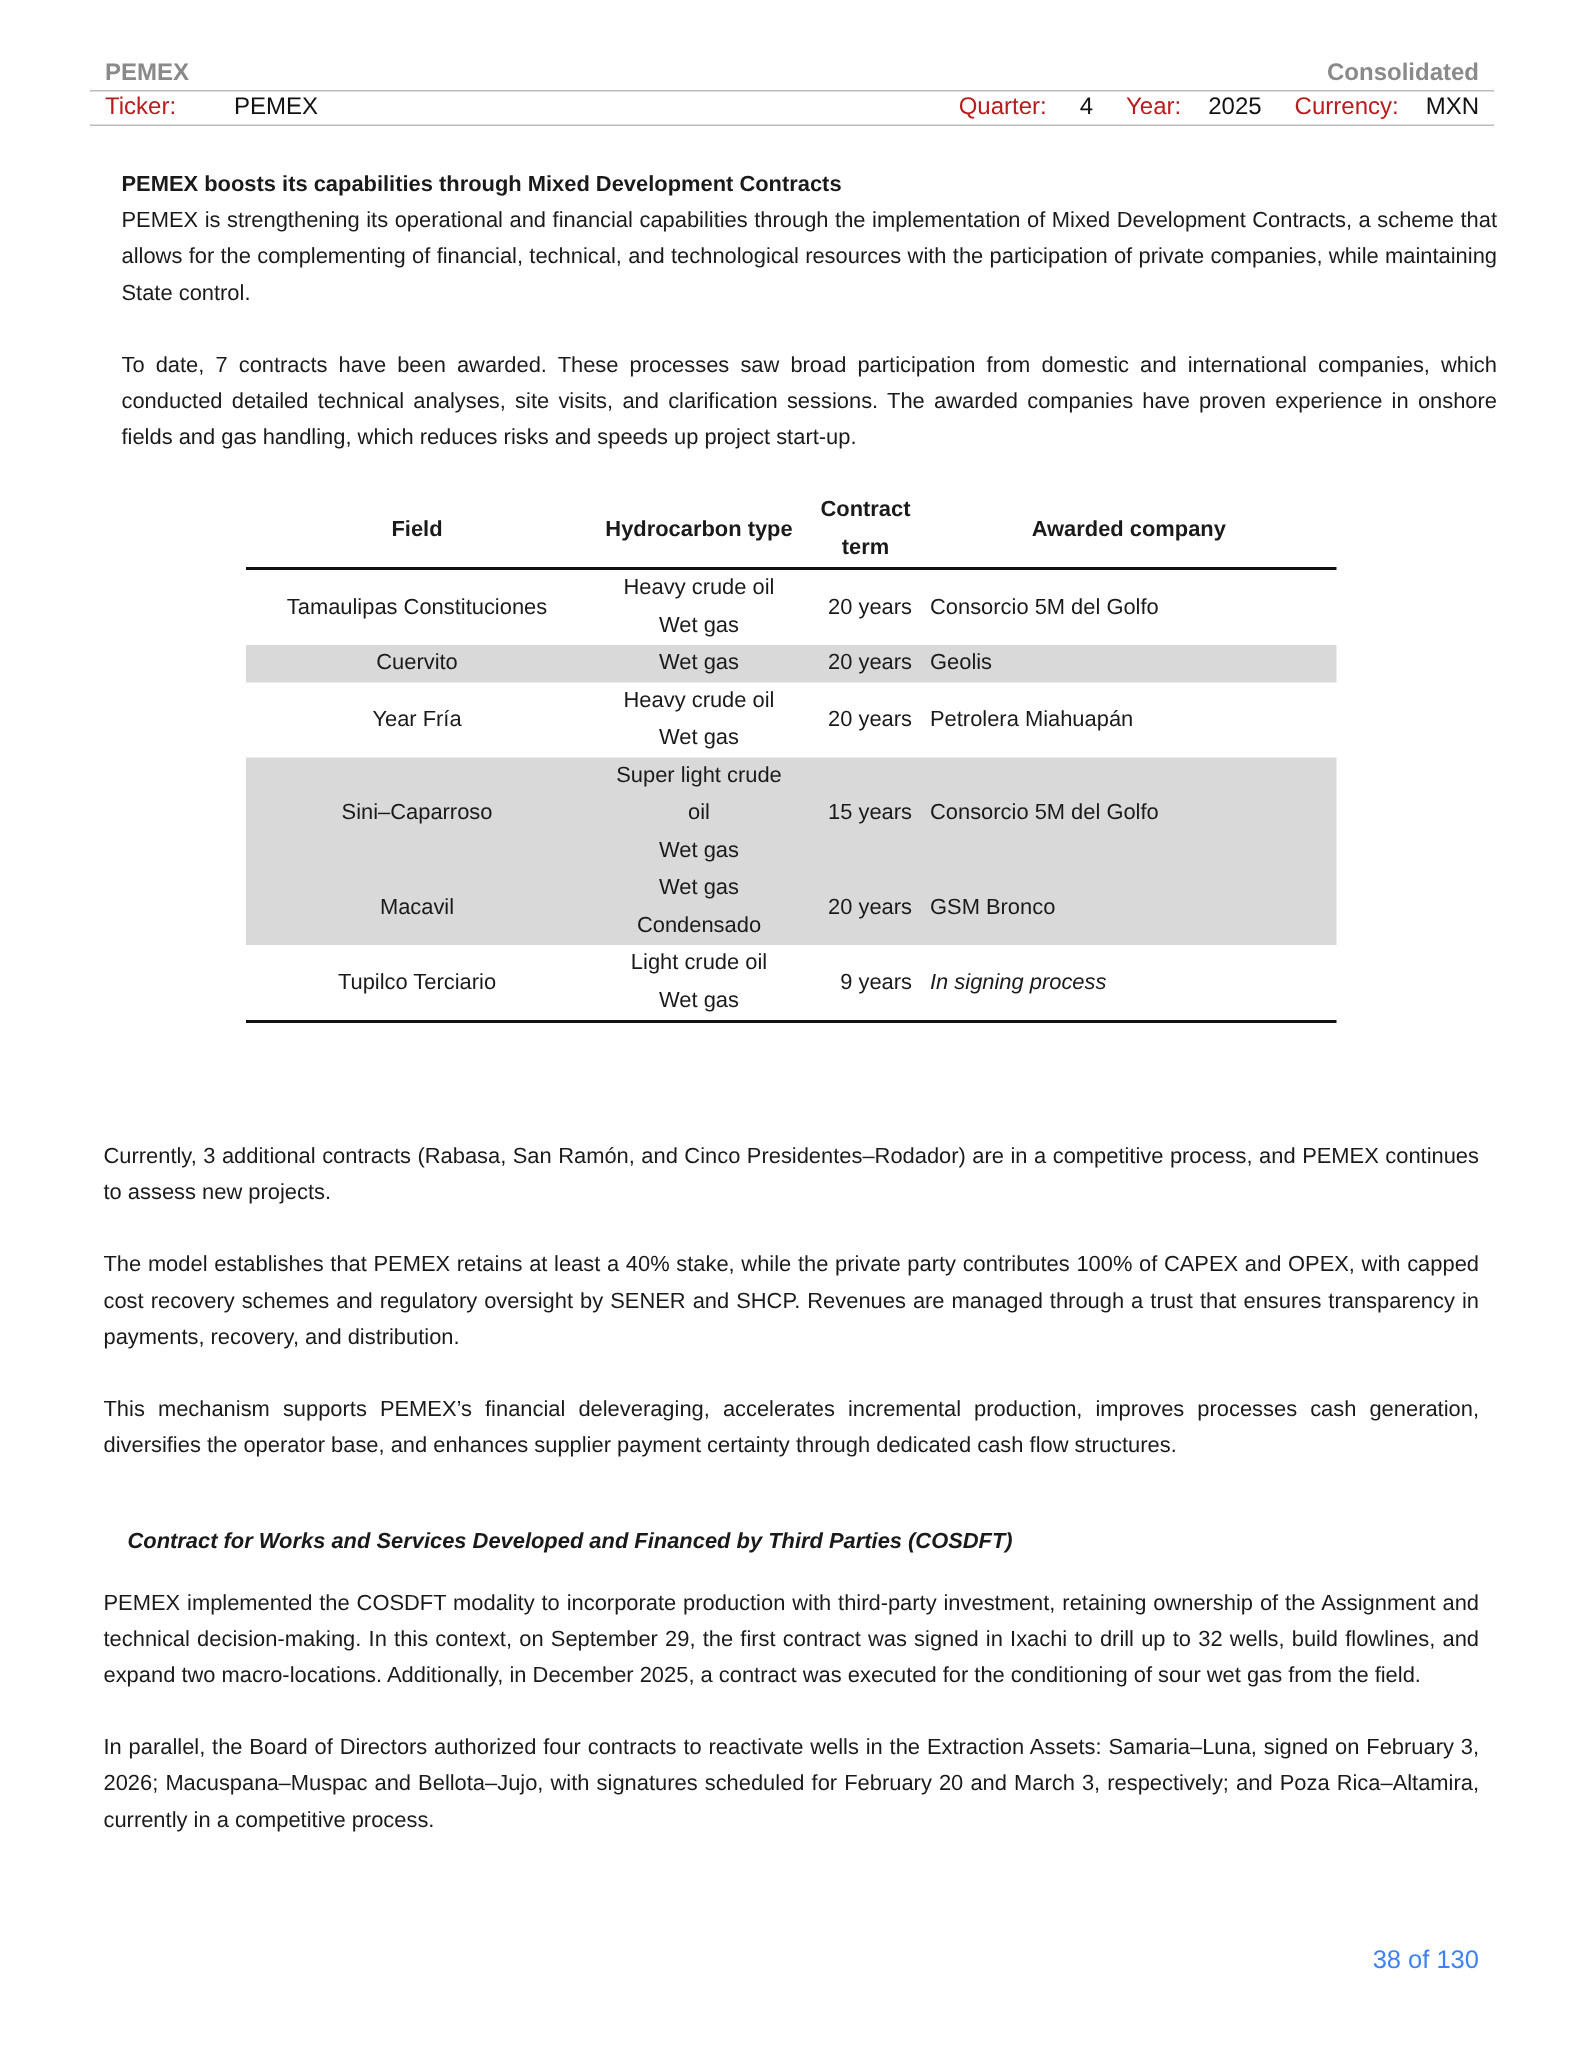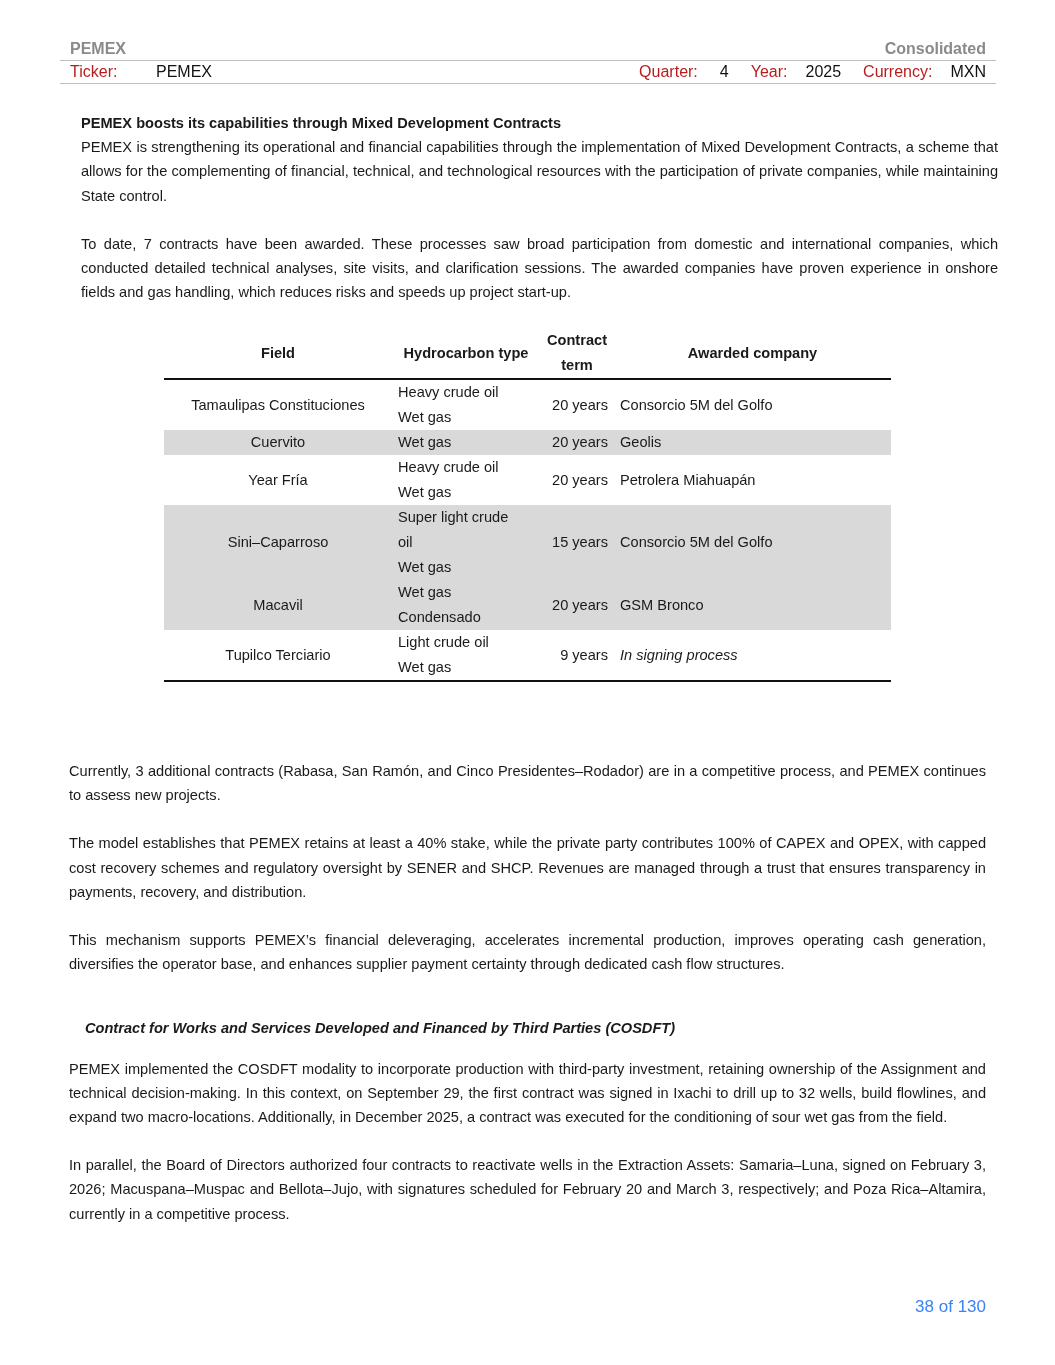--- a/index.html
+++ b/index.html
@@ -24,21 +24,21 @@
   .content p { margin: 0; text-align: justify; }
   .gap { height: 24px; }
 
   table.contracts { position: absolute; left: 164px; top: 328px; width: 727px; border-collapse: collapse;
                     font-size: 14.6px; line-height: 25px; }
   table.contracts th { font-weight: bold; text-align: center; padding: 0 6px; border-bottom: 2px solid #111; vertical-align: middle; height: 50px; }
   table.contracts td { padding: 0 6px; vertical-align: middle; }
   table.contracts tr.shade td { background: #d9d9d9; }
   table.contracts tbody tr:last-child td { border-bottom: 2px solid #111; }
   td.field { text-align: center; width: 216px; }
-  td.htype { text-align: left; width: 136px; }
+  td.htype { text-align: center; width: 136px; }
   td.term { text-align: right; width: 62px; }
   td.company { text-align: left; }
   .italic { font-style: italic; }
 
   .content2 { position: absolute; left: 69px; top: 759px; width: 917px;
               font-size: 14.6px; line-height: 24.2px; }
   .content2 h3 { margin: 16px; font-size: 14.6px; font-weight: bold; line-height: 24.2px; font-style: italic; }
   .content2 p { margin: 0; text-align: justify; }
 
   .page-num { position: absolute; right: 69px; top: 1297px; font-size: 17px; color: #3b82f6; }
@@ -136,21 +136,21 @@
         <td class="company italic">In signing process</td>
       </tr>
     </tbody>
 </table>
 
 <div class="content2">
   <p>Currently, 3 additional contracts (Rabasa, San Ramón, and Cinco Presidentes–Rodador) are in a competitive process, and PEMEX continues to assess new projects.</p>
   <div class="gap"></div>
   <p>The model establishes that PEMEX retains at least a 40% stake, while the private party contributes 100% of CAPEX and OPEX, with capped cost recovery schemes and regulatory oversight by SENER and SHCP. Revenues are managed through a trust that ensures transparency in payments, recovery, and distribution.</p>
   <div class="gap"></div>
-  <p>This mechanism supports PEMEX’s financial deleveraging, accelerates incremental production, improves operating cash generation, diversifies the operator base, and enhances supplier payment certainty through dedicated cash flow structures.</p>
+  <p>This mechanism supports PEMEX’s financial deleveraging, accelerates incremental production, improves processes cash generation, diversifies the operator base, and enhances supplier payment certainty through dedicated cash flow structures.</p>
   <div class="gap"></div>
   <h3>Contract for Works and Services Developed and Financed by Third Parties (COSDFT)</h3>
   <p>PEMEX implemented the COSDFT modality to incorporate production with third-party investment, retaining ownership of the Assignment and technical decision-making. In this context, on September 29, the first contract was signed in Ixachi to drill up to 32 wells, build flowlines, and expand two macro-locations. Additionally, in December 2025, a contract was executed for the conditioning of sour wet gas from the field.</p>
   <div class="gap"></div>
   <p>In parallel, the Board of Directors authorized four contracts to reactivate wells in the Extraction Assets: Samaria–Luna, signed on February 3, 2026; Macuspana–Muspac and Bellota–Jujo, with signatures scheduled for February 20 and March 3, respectively; and Poza Rica–Altamira, currently in a competitive process.</p>
 </div>
 
 <div class="page-num">38 of 130</div>
 
 </body></html>

